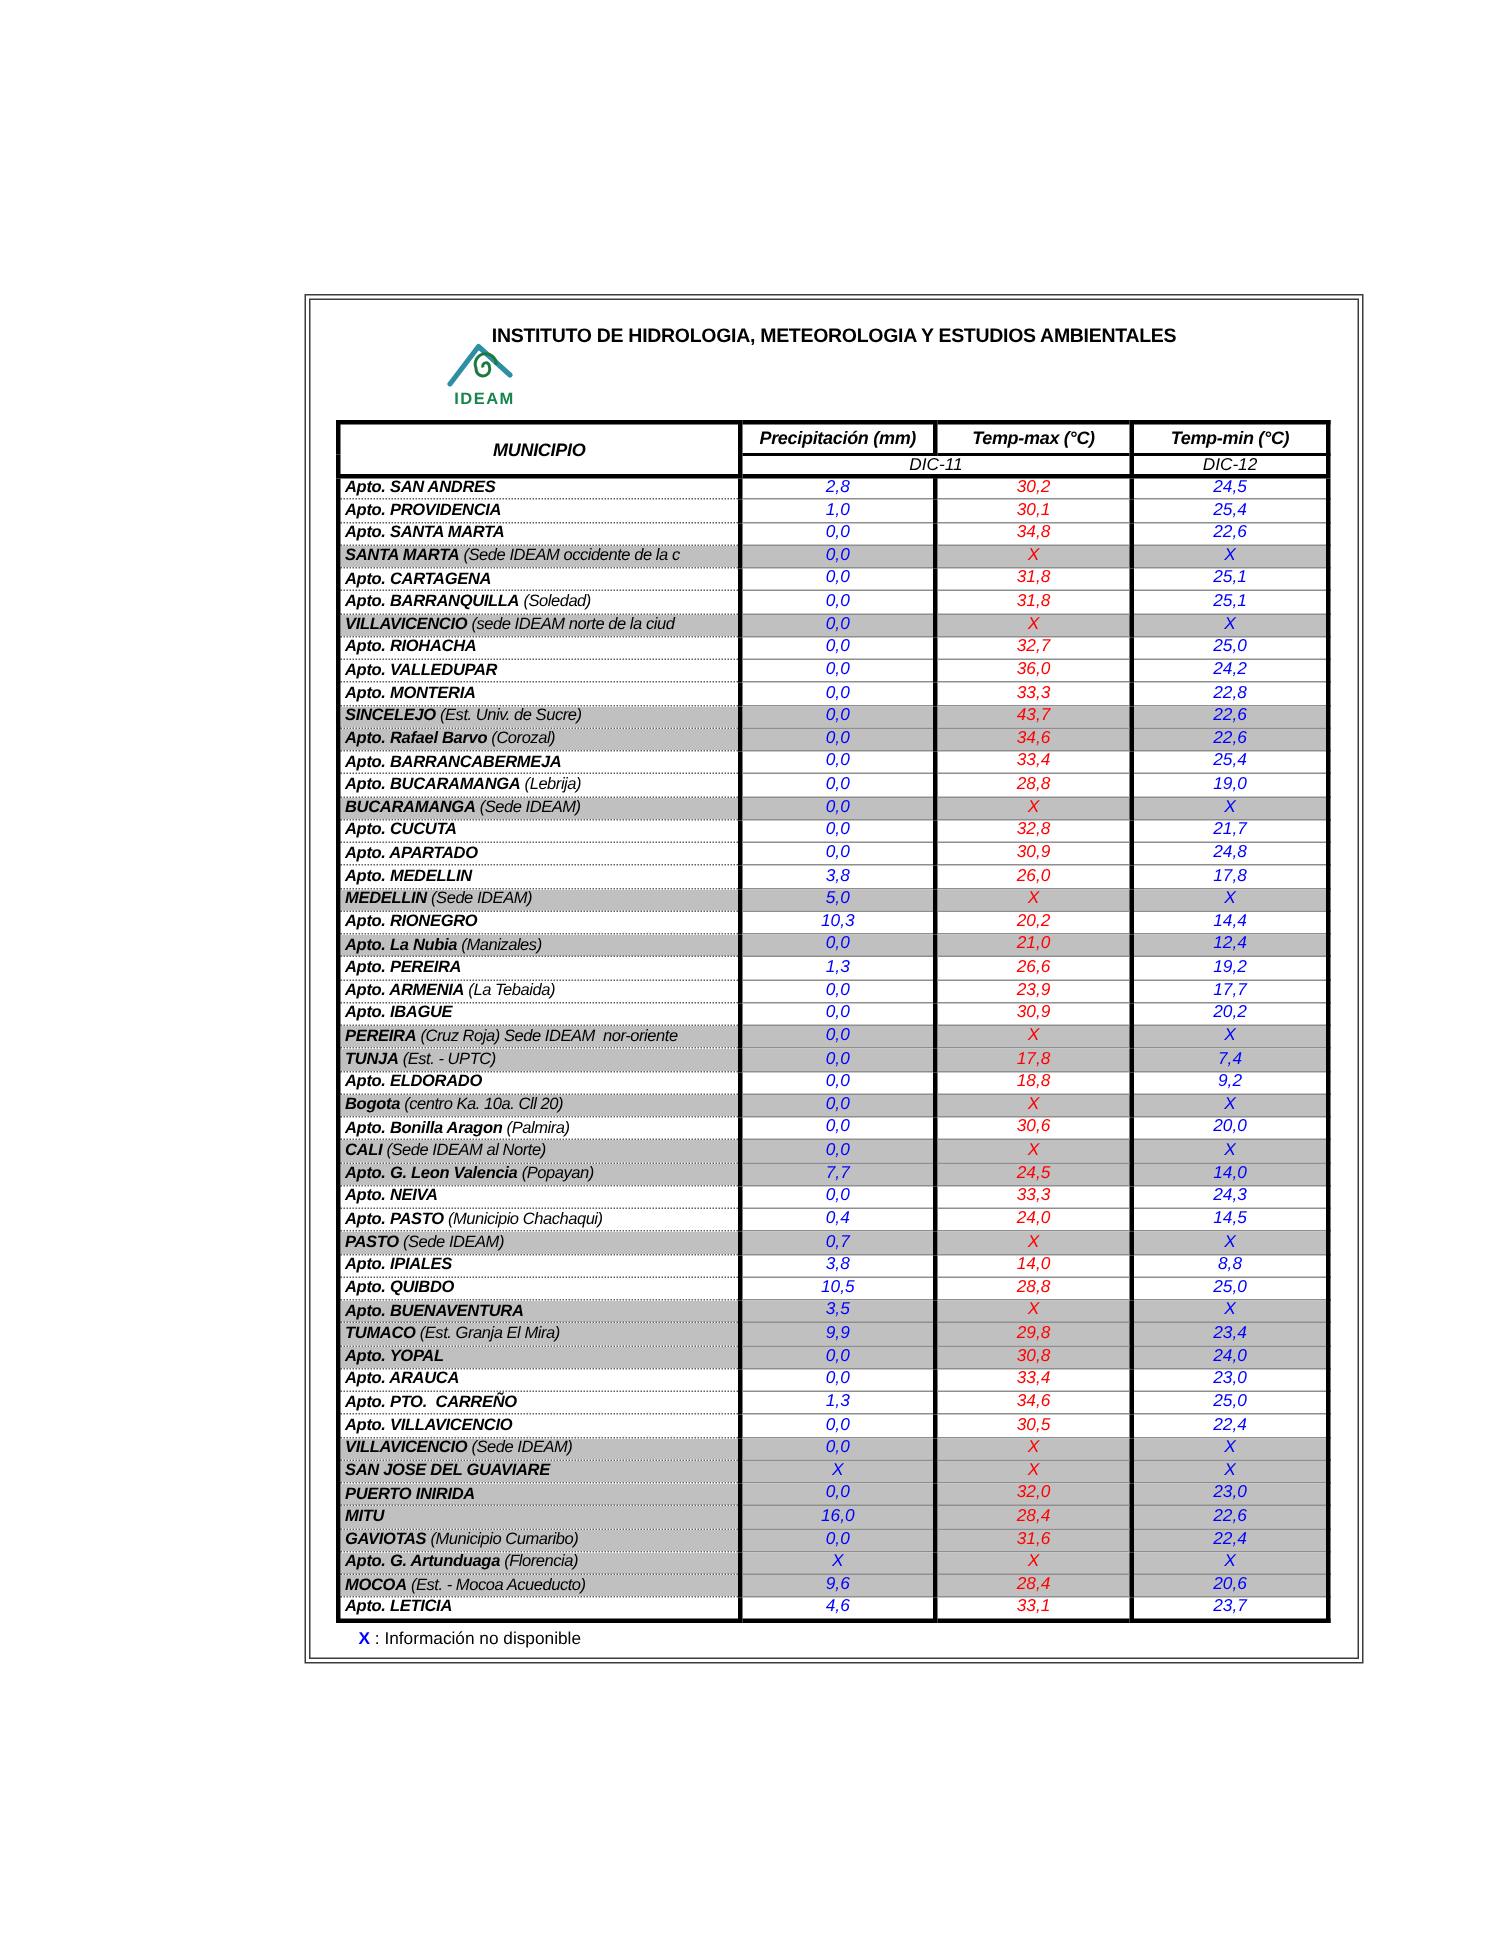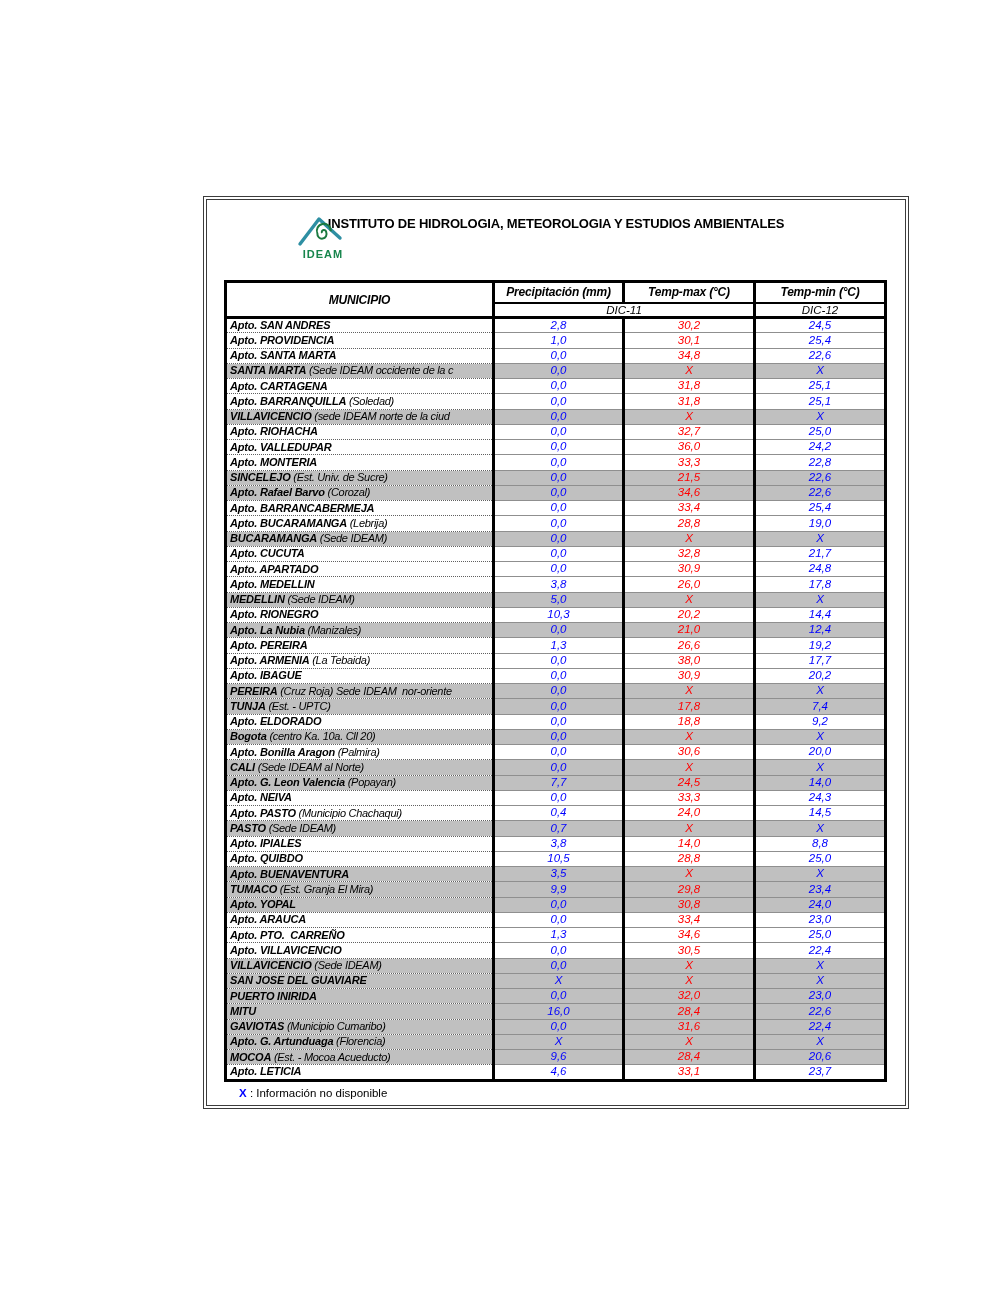--- a/index.html
+++ b/index.html
@@ -3,21 +3,21 @@
 <meta charset="utf-8">
 <style>
   html,body{margin:0;padding:0;background:#ffffff;}
   body{width:1000px;height:1294px;position:relative;font-family:"Liberation Sans",sans-serif;color:#000;}
   .outer-box{position:absolute;left:203px;top:196px;width:706px;height:913px;border:1px solid #3c3c3c;padding:2px;box-sizing:border-box;background:#fff;}
   .inner-box{width:100%;height:100%;border:1px solid #3c3c3c;box-sizing:border-box;position:relative;background:#fff;}
 
   .report-title{position:absolute;left:0;right:0;top:16px;text-align:center;font-size:13px;letter-spacing:-0.2px;font-weight:bold;}
   .report-subtitle{position:absolute;left:0;right:0;top:50px;text-align:center;font-size:12.5px;letter-spacing:-0.2px;}
 
-  .logo{position:absolute;left:88px;top:12px;width:56px;text-align:center;}
+  .logo{position:absolute;left:88px;top:24px;width:56px;text-align:center;}
   .logo svg{display:block;margin:0 auto;}
   .logo-label{font-size:11px;font-weight:bold;color:#17854c;letter-spacing:1px;margin-top:-2px;}
 
   table.wx{position:absolute;left:17px;top:80px;width:660px;border-collapse:collapse;table-layout:fixed;border:3px solid #000;font-style:italic;}
   table.wx th, table.wx td{padding:0 3px;overflow:hidden;box-sizing:border-box;}
 
   thead th{font-size:12px;font-weight:bold;text-align:center;border-bottom:2px solid #000;letter-spacing:-0.2px;height:21px;}
   thead th.sep{border-left:3px solid #000;}
   thead th.muni-h{border-bottom:3px solid #000;}
   thead td.period{font-size:11.5px;text-align:center;border-bottom:3px solid #000;height:15px;}
@@ -128,21 +128,21 @@
           </tr>
           <tr class="">
             <td class="muni"><b>Apto. MONTERIA</b></td>
             <td class="val blue">0,0</td>
             <td class="val red">33,3</td>
             <td class="val blue">22,8</td>
           </tr>
           <tr class="gray">
             <td class="muni"><b>SINCELEJO</b> (Est. Univ. de Sucre)</td>
             <td class="val blue">0,0</td>
-            <td class="val red">21,5</td>
+            <td class="val red">43,7</td>
             <td class="val blue">22,6</td>
           </tr>
           <tr class="gray">
             <td class="muni"><b>Apto. Rafael Barvo</b> (Corozal)</td>
             <td class="val blue">0,0</td>
             <td class="val red">34,6</td>
             <td class="val blue">22,6</td>
           </tr>
           <tr class="">
             <td class="muni"><b>Apto. BARRANCABERMEJA</b></td>
@@ -200,21 +200,21 @@
           </tr>
           <tr class="">
             <td class="muni"><b>Apto. PEREIRA</b></td>
             <td class="val blue">1,3</td>
             <td class="val red">26,6</td>
             <td class="val blue">19,2</td>
           </tr>
           <tr class="">
             <td class="muni"><b>Apto. ARMENIA</b> (La Tebaida)</td>
             <td class="val blue">0,0</td>
-            <td class="val red">38,0</td>
+            <td class="val red">23,9</td>
             <td class="val blue">17,7</td>
           </tr>
           <tr class="">
             <td class="muni"><b>Apto. IBAGUE</b></td>
             <td class="val blue">0,0</td>
             <td class="val red">30,9</td>
             <td class="val blue">20,2</td>
           </tr>
           <tr class="gray">
             <td class="muni"><b>PEREIRA</b> (Cruz Roja) Sede IDEAM  nor-oriente</td>

